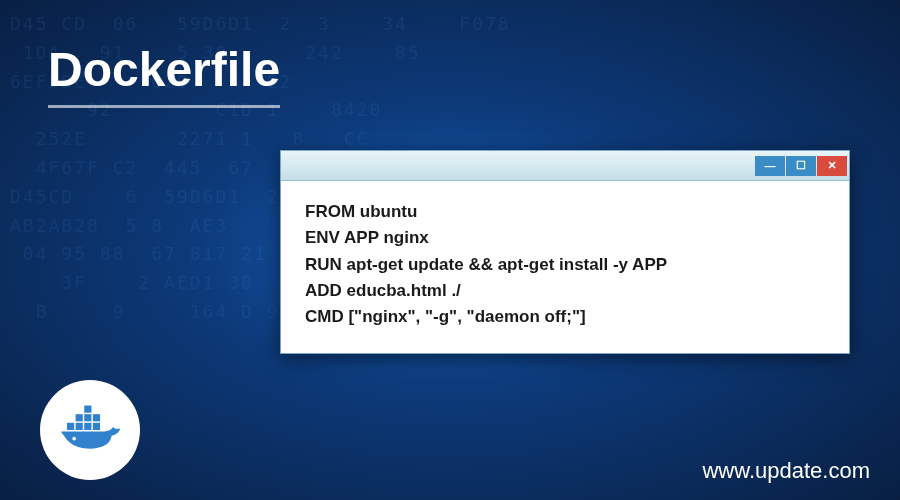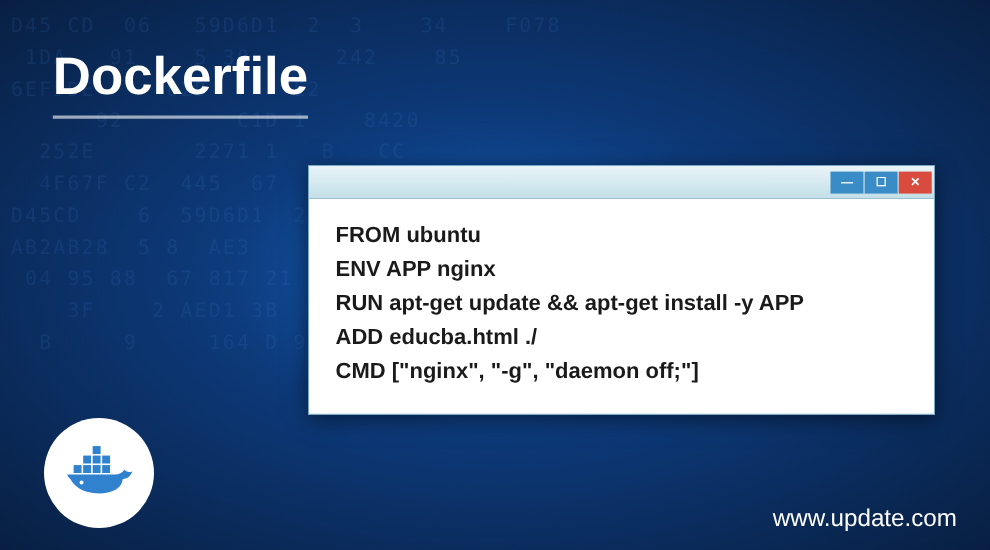--- a/index.html
+++ b/index.html
@@ -64,21 +64,21 @@
       font-weight: bold;
       cursor: pointer;
     }
     .win-btn.min { background: #3a8cc7; }
     .win-btn.max { background: #3a8cc7; }
     .win-btn.close { background: #d94b3d; }
     .code-body {
       background: #ffffff;
       padding: 18px 24px 22px 24px;
       font-family: Arial, sans-serif;
-      font-size: 20px;
+      font-size: 17px;
       font-weight: bold;
       color: #1a1a1a;
       line-height: 1.55;
     }
     .docker-logo {
       position: absolute;
       bottom: 20px;
       left: 40px;
       width: 100px;
       height: 100px;

